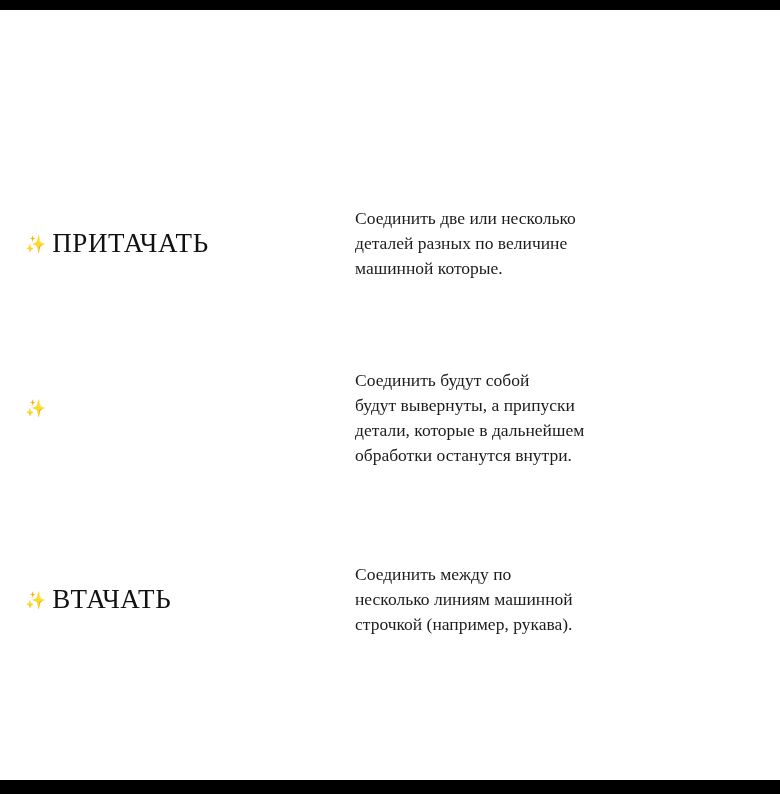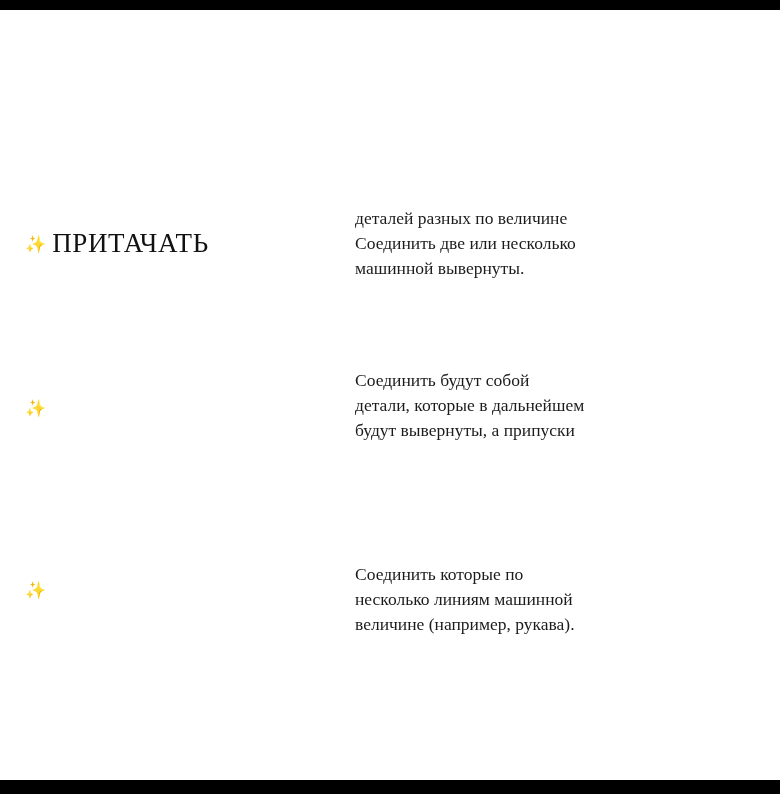--- a/index.html
+++ b/index.html
@@ -89,43 +89,45 @@
 <div class="page">
   <div class="sheet">
     <div class="entries">
 
       <div class="entry" id="entry-0">
         <div class="entry-term-wrap">
           <span class="sparkle-icon">✨</span>
           <span class="term">ПРИТАЧАТЬ</span>
         </div>
         <div class="definition">
+          <span class="def-line">Соединить две или несколько</span>
           <span class="def-line">деталей разных по величине</span>
-          <span class="def-line">Соединить две или несколько</span>
-          <span class="def-line">машинной вывернуты.</span>
+          <span class="def-line">машинной которые.</span>
         </div>
       </div>
 
       <div class="entry" id="entry-1">
         <div class="entry-term-wrap">
           <span class="sparkle-icon">✨</span>
         </div>
         <div class="definition">
           <span class="def-line">Соединить будут собой</span>
+          <span class="def-line">будут вывернуты, а припуски</span>
           <span class="def-line">детали, которые в дальнейшем</span>
-          <span class="def-line">будут вывернуты, а припуски</span>
+          <span class="def-line">обработки останутся внутри.</span>
         </div>
       </div>
 
       <div class="entry" id="entry-2">
         <div class="entry-term-wrap">
           <span class="sparkle-icon">✨</span>
+          <span class="term">ВТАЧАТЬ</span>
         </div>
         <div class="definition">
-          <span class="def-line">Соединить которые по</span>
+          <span class="def-line">Соединить между по</span>
           <span class="def-line">несколько линиям машинной</span>
-          <span class="def-line">величине (например, рукава).</span>
+          <span class="def-line">строчкой (например, рукава).</span>
         </div>
       </div>
 
     </div>
   </div>
 </div>
 
 </body></html>

